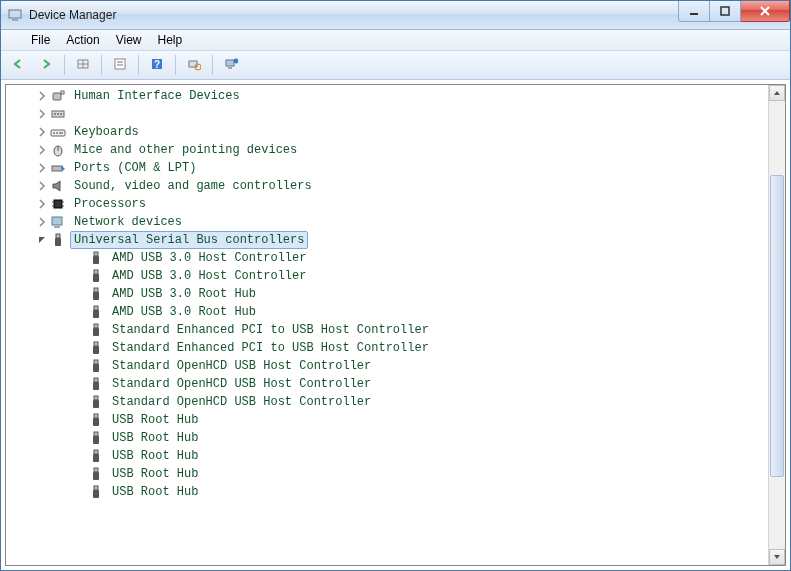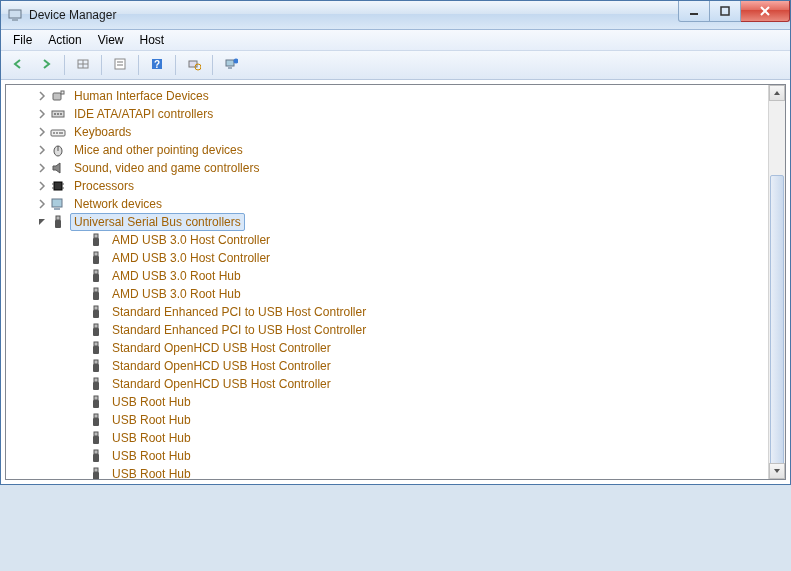--- a/index.html
+++ b/index.html
@@ -5,21 +5,21 @@
   html, body {
     margin: 0;
     padding: 0;
     font-family: "Segoe UI", Tahoma, sans-serif;
     font-size: 12px;
     background: #d8e4f0;
     overflow: hidden;
   }
   .window {
     width: 791px;
-    height: 485px;
+    height: 571px;
     background: #fff;
     border: 1px solid #4a76a8;
     box-sizing: border-box;
     display: flex;
     flex-direction: column;
     position: relative;
   }
   
   .titlebar {
     height: 28px;
@@ -63,21 +63,21 @@
   }
   .tb-btn svg { display:block; }
 
   
   .menubar {
     height: 20px;
     background: linear-gradient(#f6f9fd,#e6eef9);
     border-bottom: 1px solid #cdd9ea;
     display: flex;
     align-items: center;
-    padding: 0 4px;
+    padding: 0 22px;
   }
   .menubar .menu-item {
     padding: 2px 8px;
     cursor: default;
   }
 
   
   .toolbar {
     height: 28px;
     background: linear-gradient(#f4f8fd,#dfe9f6);
@@ -137,21 +137,22 @@
     border:1px solid #a9bfdc;
     border-radius:2px;
   }
 
   .row {
     display:flex;
     align-items:center;
     height:18px;
     white-space:nowrap;
     font-size:12px;
-    color:#a16207;
+    color:#14532d;
+    font-family:Liberation Mono, monospace;
   }
   .row .expander {
     width:16px;
     display:flex; align-items:center; justify-content:center;
     color:#7a7a7a;
     font-size:10px;
     cursor:default;
   }
   .row .node-icon {
     width:16px; height:16px;
@@ -196,21 +197,21 @@
             <path d="M2 2 L10 10 M10 2 L2 10" stroke="#fff" stroke-width="2"></path>
           </svg>
       </div>
     </div>
   </div>
 
   <div class="menubar">
     <div class="menu-item">File</div>
     <div class="menu-item">Action</div>
     <div class="menu-item">View</div>
-    <div class="menu-item">Host</div>
+    <div class="menu-item">Help</div>
   </div>
 
   <div class="toolbar">
     <div class="tool-btn">
       <span>
         <svg width="14" height="14">
             <path d="M9 3 L4 7 L9 11" fill="none" stroke="#4a6" stroke-width="2"></path>
           </svg>
       </span>
     </div>
@@ -296,21 +297,20 @@
             </svg>
           </span>
     <span class="node-icon">
             <svg width="16" height="16">
               <rect x="2" y="5" width="12" height="6" fill="#dadada" stroke="#666"></rect>
               <circle cx="5" cy="8" r="1" fill="#666"></circle>
               <circle cx="8" cy="8" r="1" fill="#666"></circle>
               <circle cx="11" cy="8" r="1" fill="#666"></circle>
             </svg>
           </span>
-    <span class="label">IDE ATA/ATAPI controllers</span>
   </div>
         <div class="row">
     <span class="pad" style="width:28px"></span>
     <span class="expander">
             <svg width="10" height="10">
               <path d="M3 1 L7 5 L3 9" fill="none" stroke="#888" stroke-width="1.5"></path>
             </svg>
           </span>
     <span class="node-icon">
             <svg width="16" height="16">
@@ -329,20 +329,35 @@
               <path d="M3 1 L7 5 L3 9" fill="none" stroke="#888" stroke-width="1.5"></path>
             </svg>
           </span>
     <span class="node-icon">
             <svg width="16" height="16">
               <ellipse cx="8" cy="9" rx="4" ry="5" fill="#ddd" stroke="#555"></ellipse>
               <line x1="8" y1="4" x2="8" y2="9" stroke="#555"></line>
             </svg>
           </span>
     <span class="label">Mice and other pointing devices</span>
+  </div>
+        <div class="row">
+    <span class="pad" style="width:28px"></span>
+    <span class="expander">
+            <svg width="10" height="10">
+              <path d="M3 1 L7 5 L3 9" fill="none" stroke="#888" stroke-width="1.5"></path>
+            </svg>
+          </span>
+    <span class="node-icon">
+            <svg width="16" height="16">
+              <rect x="2" y="6" width="10" height="5" fill="#bbb" stroke="#666"></rect>
+              <path d="M12 6 L15 9 L12 11" fill="#3a7bd5"></path>
+            </svg>
+          </span>
+    <span class="label">Ports (COM &amp; LPT)</span>
   </div>
         <div class="row">
     <span class="pad" style="width:28px"></span>
     <span class="expander">
             <svg width="10" height="10">
               <path d="M3 1 L7 5 L3 9" fill="none" stroke="#888" stroke-width="1.5"></path>
             </svg>
           </span>
     <span class="node-icon">
             <svg width="16" height="16">

